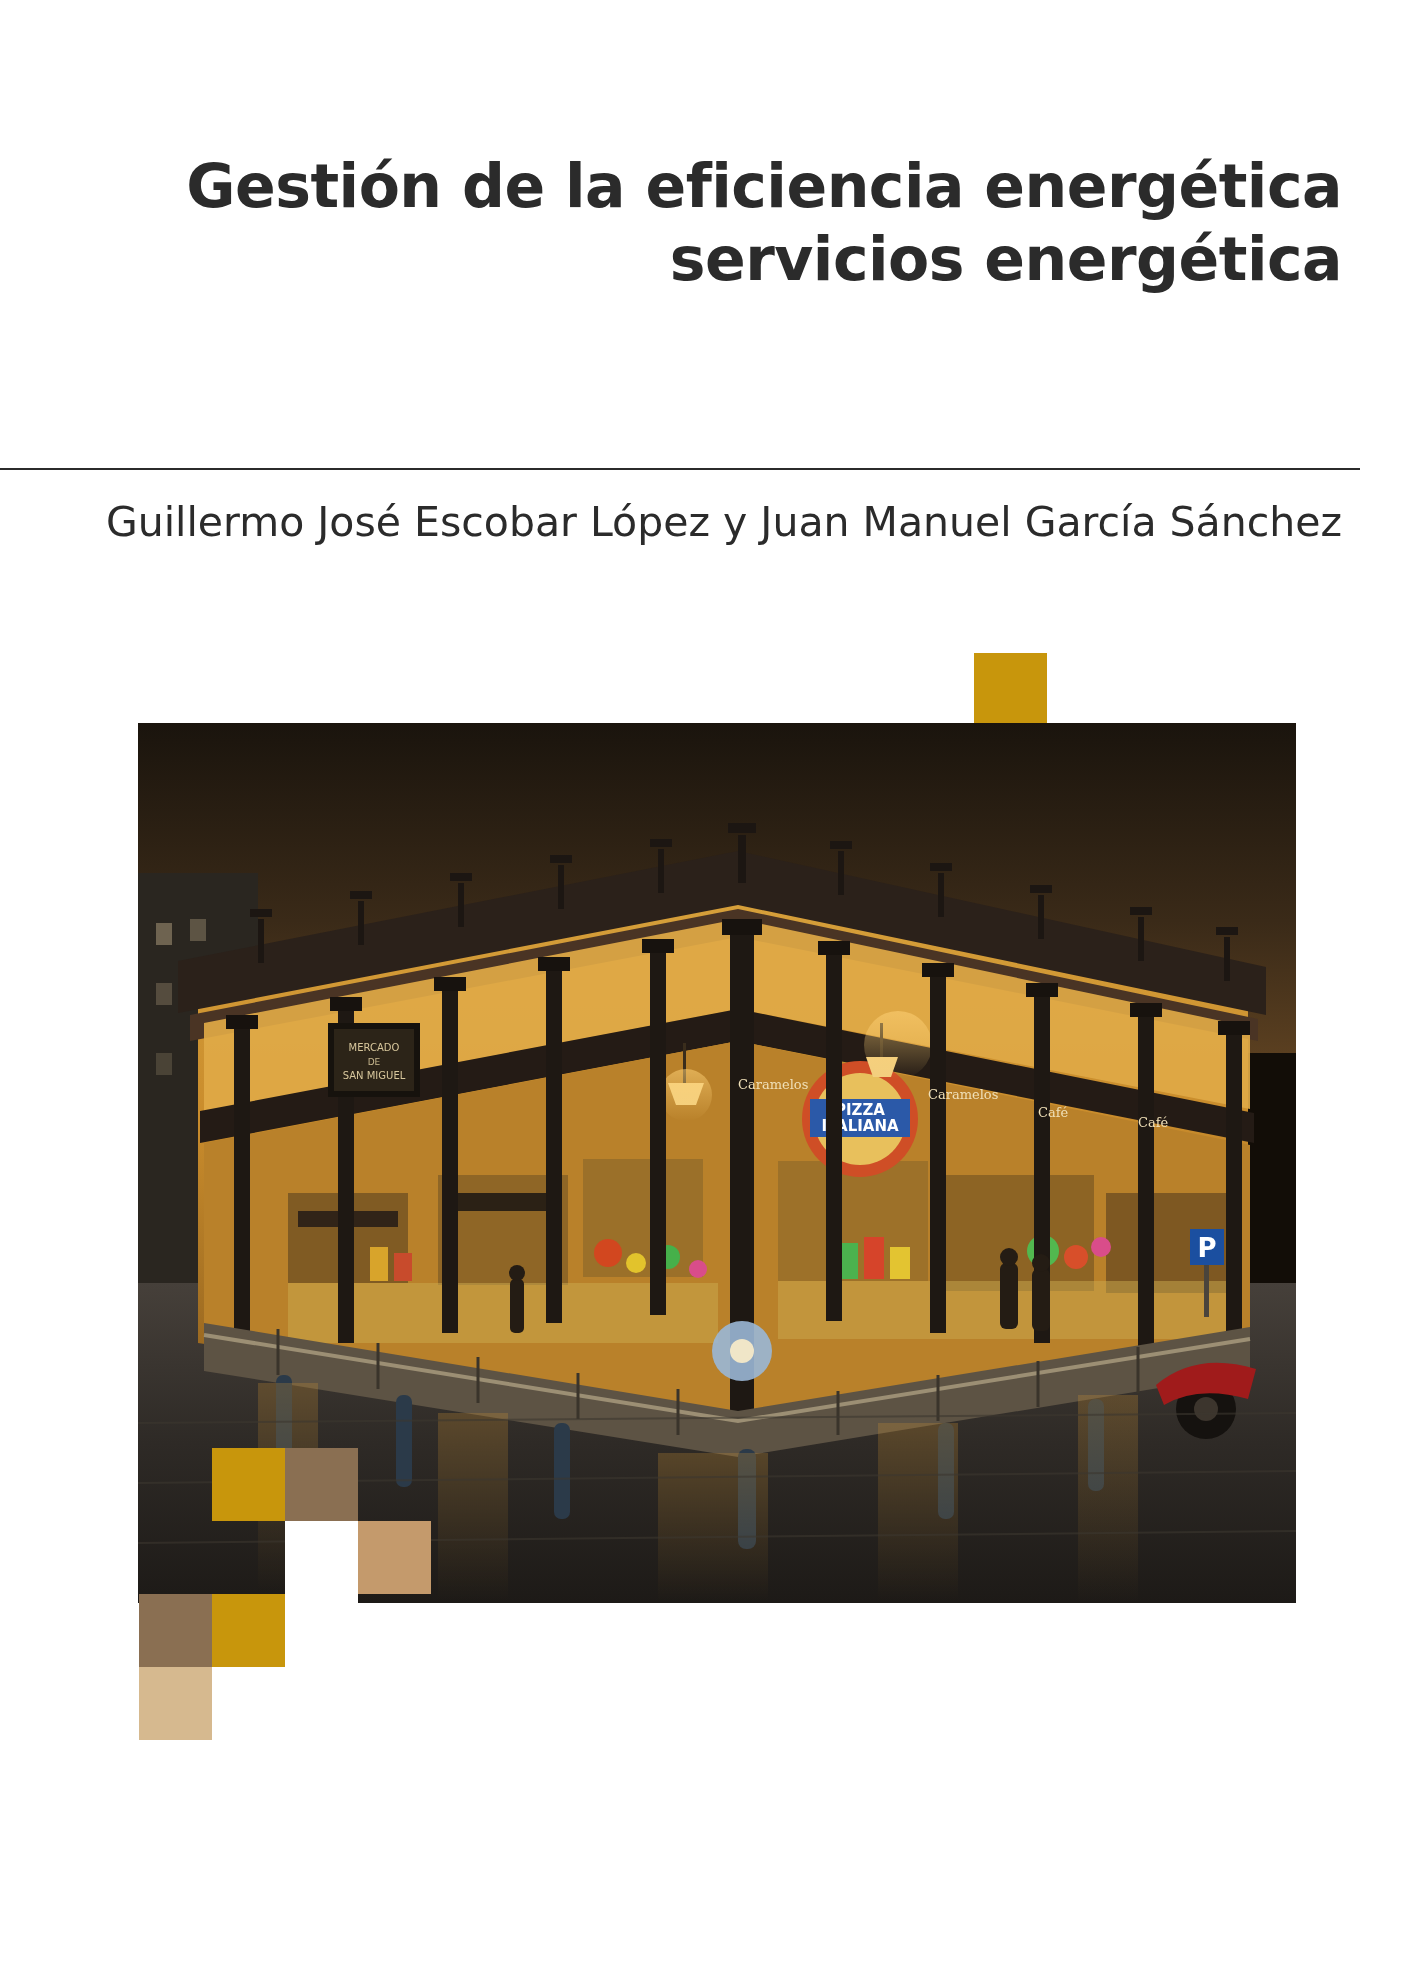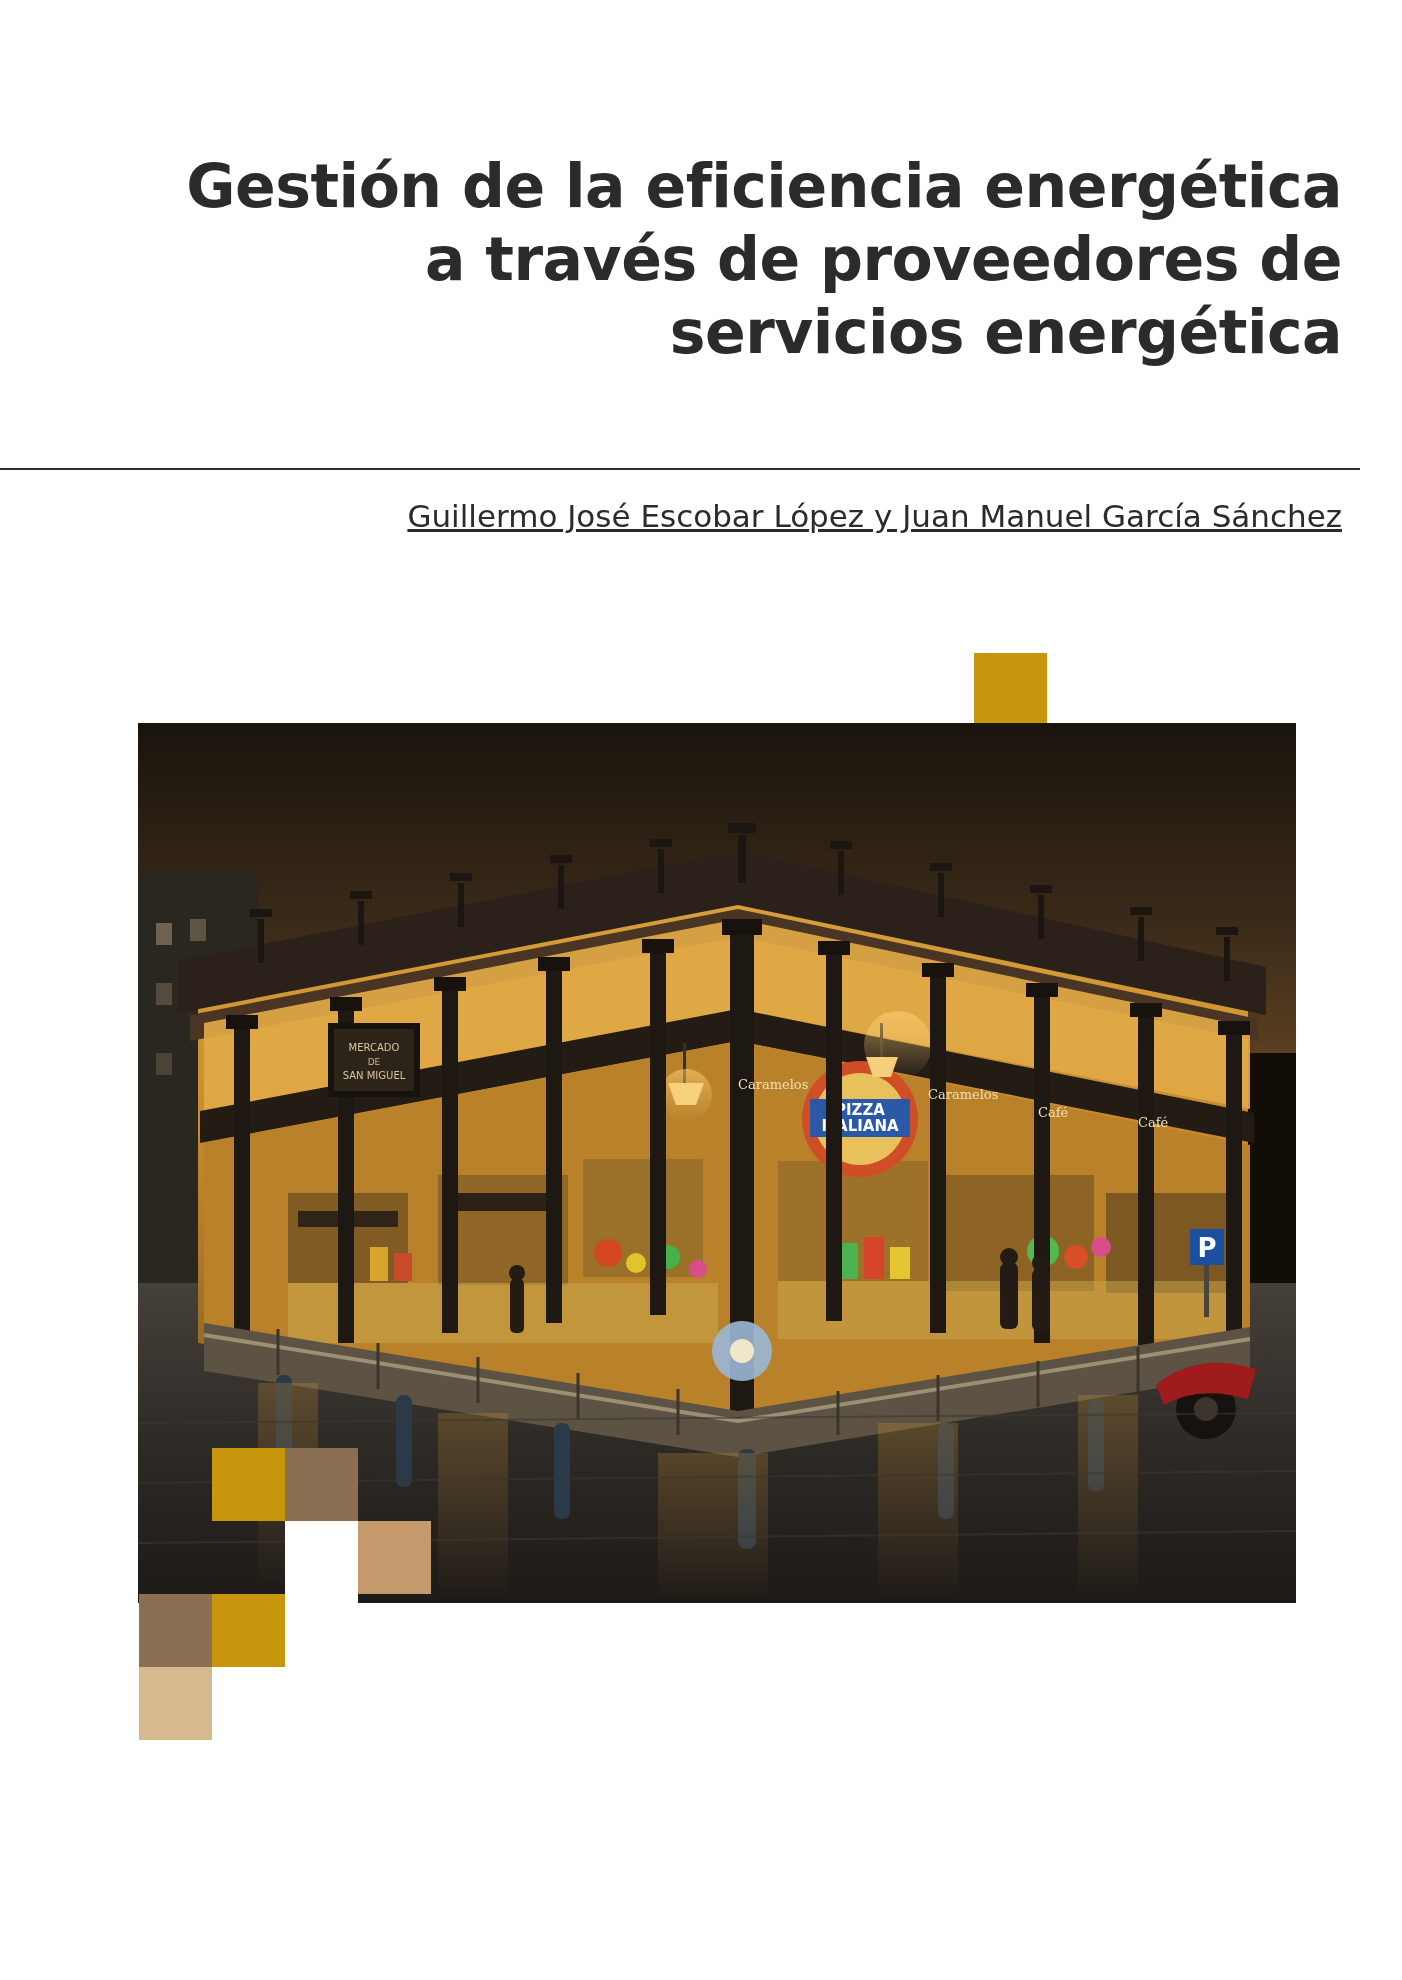--- a/index.html
+++ b/index.html
@@ -48,25 +48,24 @@
     background: #2b2b2b;
   }
 
   .authors {
     position: absolute;
     left: 0;
     right: 60px;
     top: 498px;
     text-align: right;
     font-family: "DejaVu Sans", sans-serif;
-    font-size: 31px;
+    font-size: 41px;
     font-weight: 400;
     color: #2b2b2b;
     white-space: nowrap;
-    text-decoration: underline;
   }
 
   
   .sq {
     position: absolute;
   }
 
   
   .photo {
     position: absolute;
@@ -91,21 +90,20 @@
     color: #1a1a1a;
   }
 </style>
 </head>
 <body>
 
 <div class="cover">
 
   <div class="title-block">
     <div class="title-line">Gestión de la eficiencia energética</div>
-    <div class="title-line">a través de proveedores de</div>
     <div class="title-line">servicios energética</div>
   </div>
 
   <div class="rule"></div>
 
   <div class="authors">Guillermo José Escobar López y Juan Manuel García Sánchez</div>
 
   <div id="deco-top">
       <div class="sq" style="left: 974px; top: 653px; width: 73px; height: 73px; background: rgb(200, 150, 12);"></div>
       <div class="sq" style="left: 756px; top: 726px; width: 73px; height: 73px; background: rgb(196, 154, 108);"></div>

